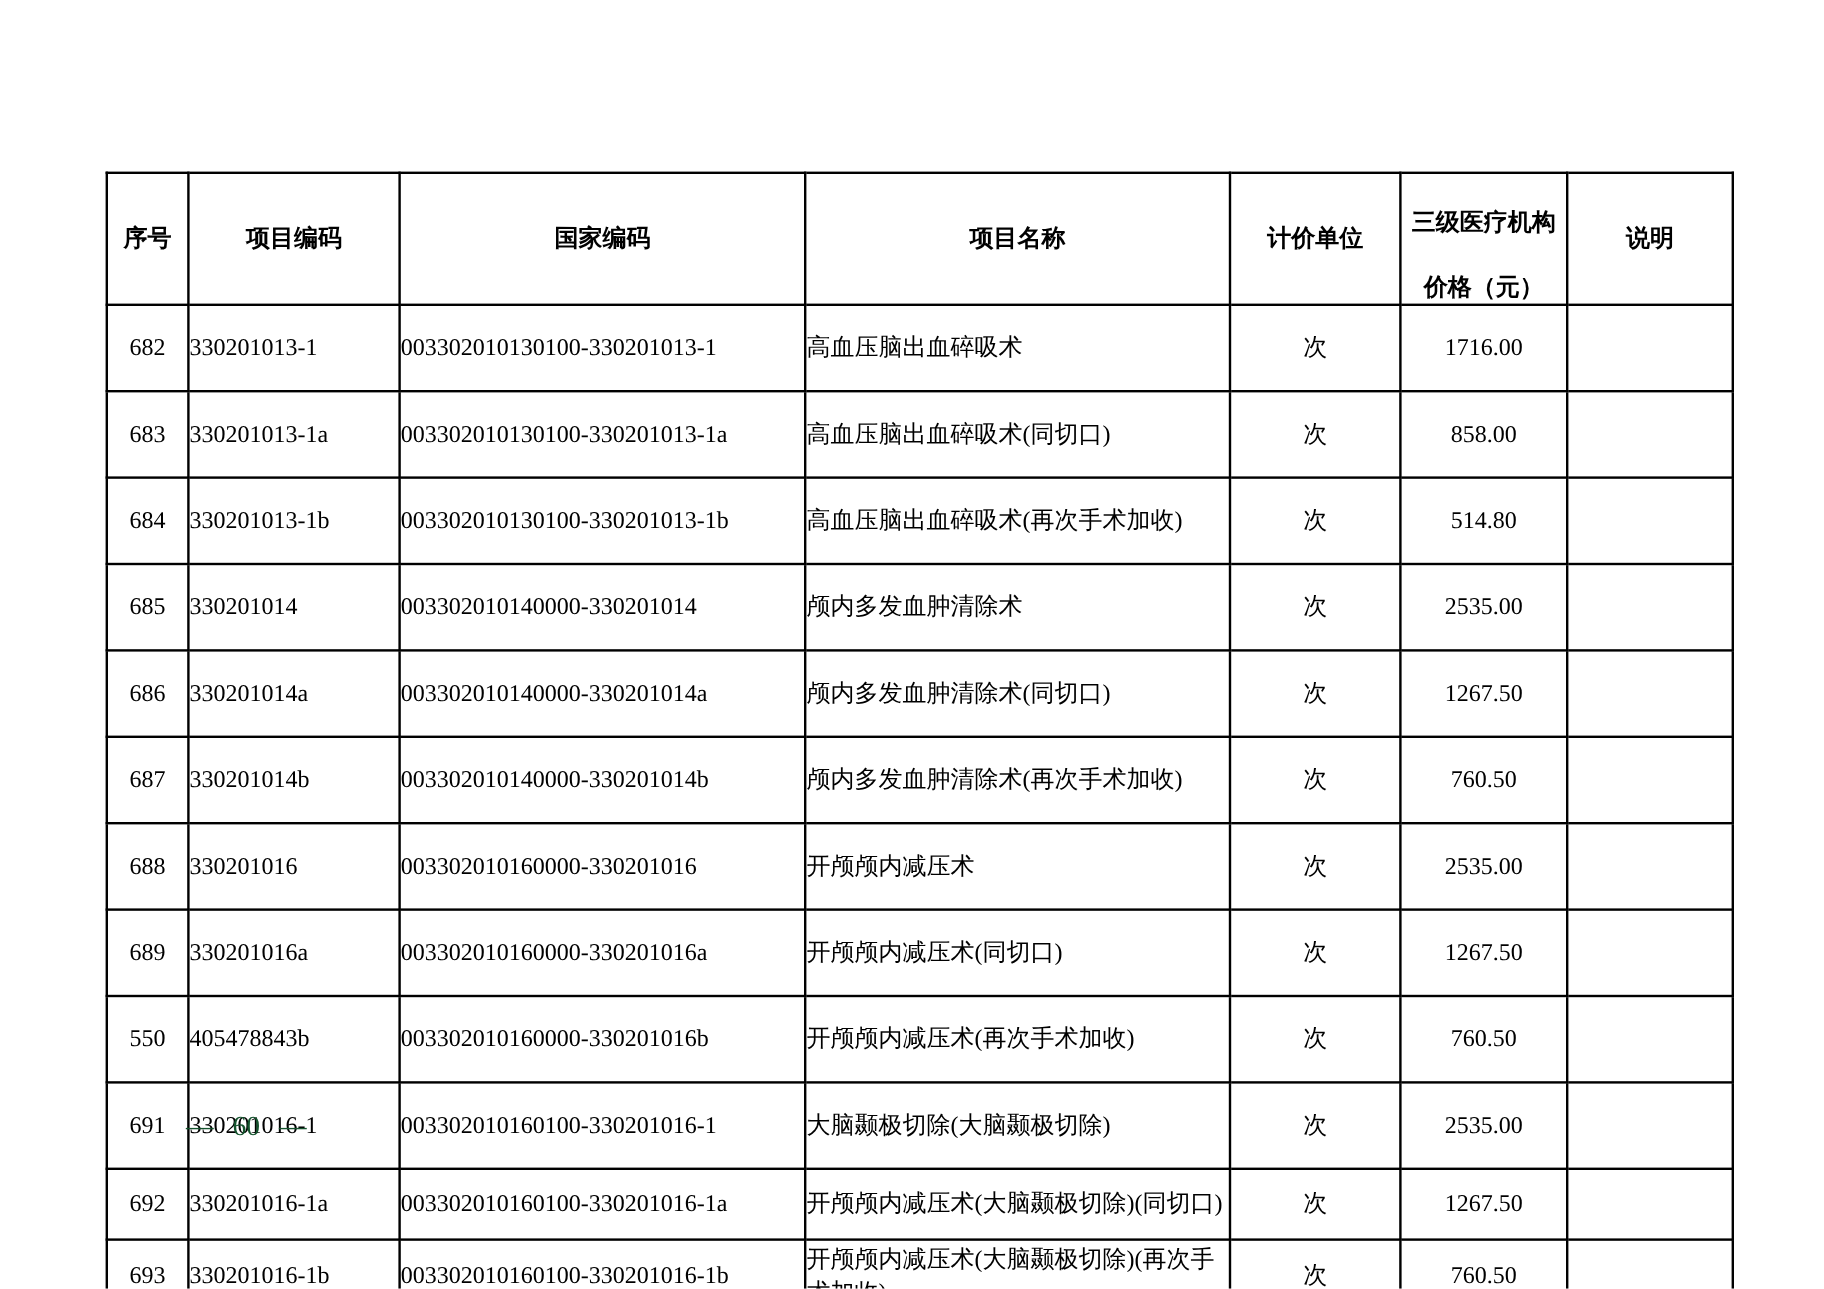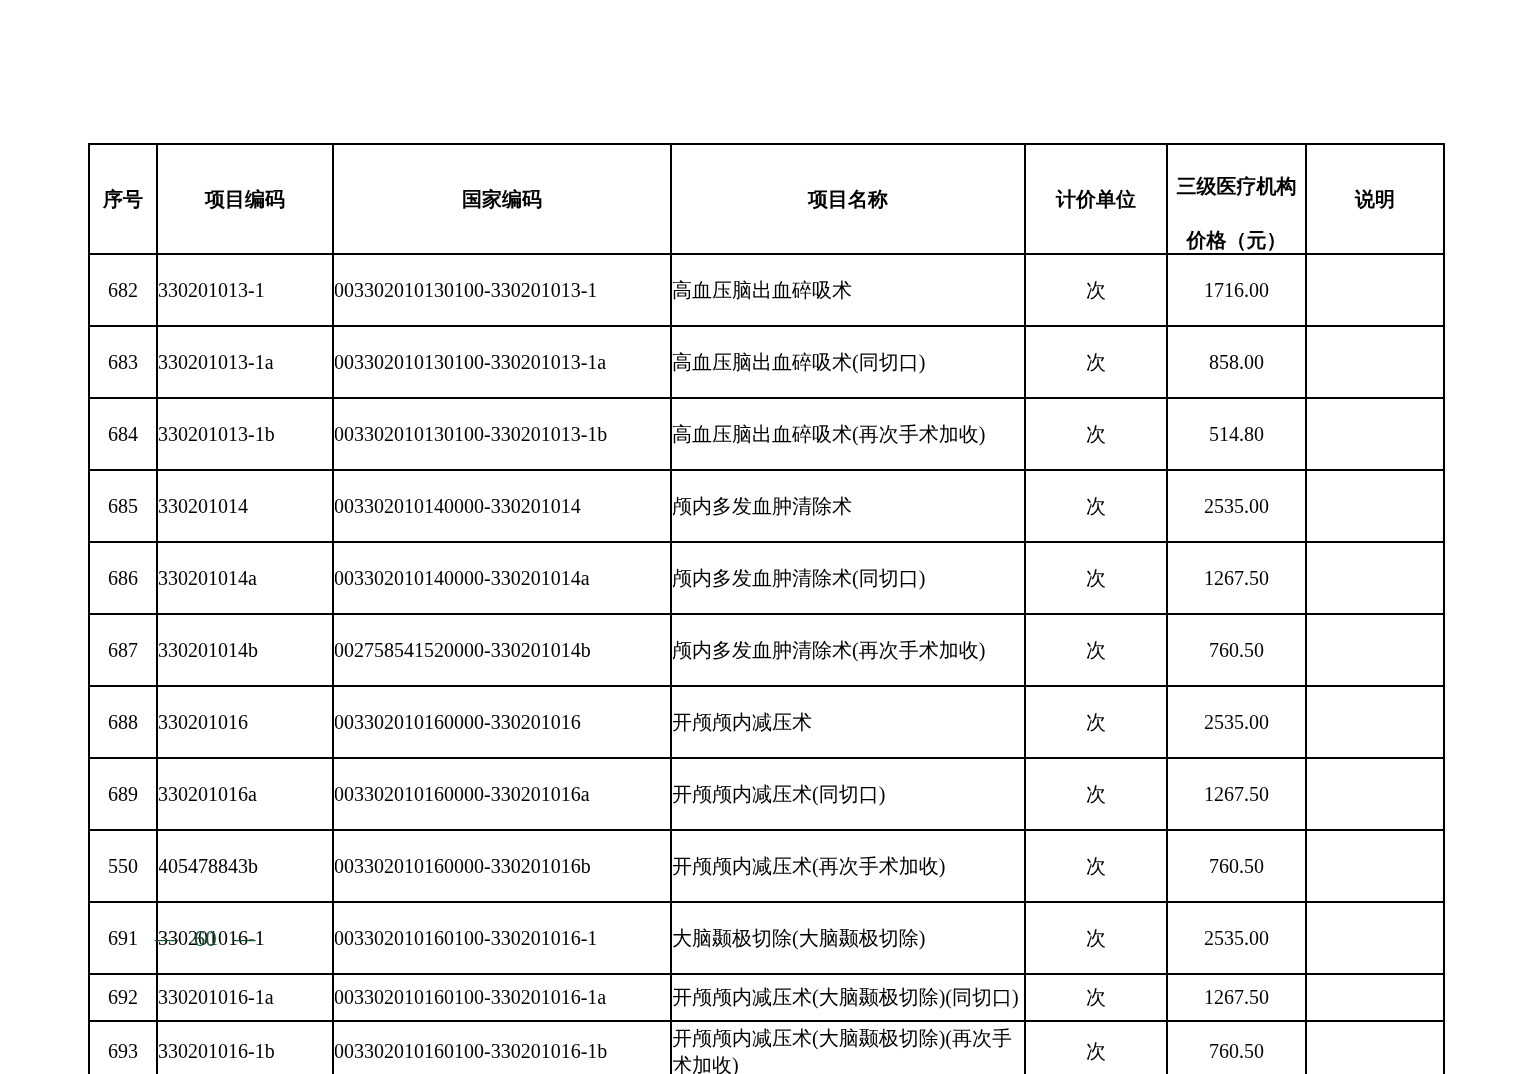--- a/index.html
+++ b/index.html
@@ -35,24 +35,24 @@
     padding: 0;
   }
   .price-table th {
     font-family: "Liberation Sans", "DejaVu Sans", sans-serif;
     font-weight: 700;
     text-align: center;
     font-size: 20px;
   }
   thead tr { height: 59px; }
   tbody tr { height: 72px; }
-  tbody tr.row-tall-1 { height: 47px; }
+  tbody tr.row-tall-1 { height: 59px; }
   tbody tr.row-tall-2 { height: 61px; font-family: Liberation Serif, serif; }
   .c { text-align: center; }
-  .l { text-align: left; padding: 0 3px 0 3px; border-radius: 19px; }
+  .l { text-align: left; padding: 0 3px 0 3px; }
   .hdr-price-line { display: block; line-height: 26px; margin-top: 28px; }
   .footer-page-number {
     position: absolute;
     left: 155px;
     top: 926px;
     font-size: 23px;
     font-family: "Liberation Serif", "DejaVu Serif", serif;
     color: #14532d;
     word-spacing: 10px;
     white-space: pre;
@@ -129,21 +129,21 @@
         <td class="l">330201014a</td>
         <td class="l">003302010140000-330201014a</td>
         <td class="l">颅内多发血肿清除术(同切口)</td>
         <td class="c">次</td>
         <td class="c">1267.50</td>
         <td class="c"></td>
       </tr>
       <tr>
         <td class="c">687</td>
         <td class="l">330201014b</td>
-        <td class="l">002758541520000-330201014b</td>
+        <td class="l">003302010140000-330201014b</td>
         <td class="l">颅内多发血肿清除术(再次手术加收)</td>
         <td class="c">次</td>
         <td class="c">760.50</td>
         <td class="c"></td>
       </tr>
       <tr>
         <td class="c">688</td>
         <td class="l">330201016</td>
         <td class="l">003302010160000-330201016</td>
         <td class="l">开颅颅内减压术</td>

